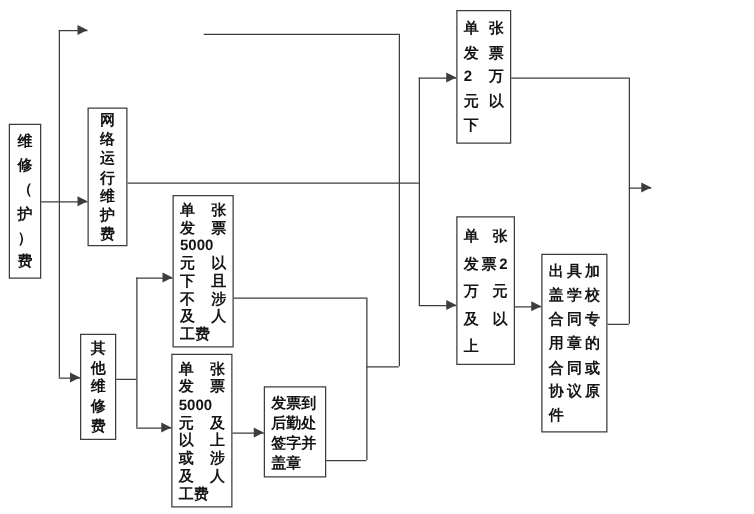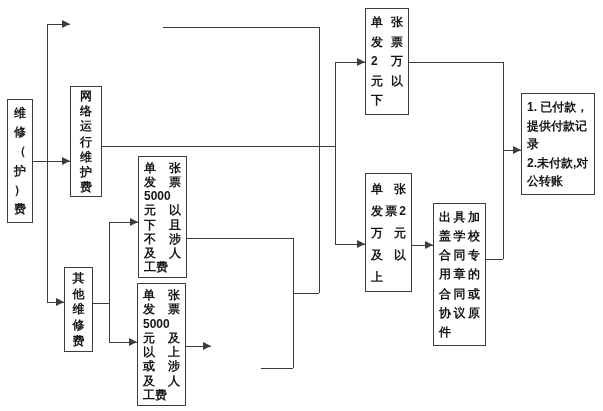--- a/index.html
+++ b/index.html
@@ -101,20 +101,26 @@
       <div class="jline" style="height: 14.25px; line-height: 14.25px;">
         <span>或</span>
         <span>涉</span>
       </div>
       <div class="jline" style="height: 14.25px; line-height: 14.25px;">
         <span>及</span>
         <span>人</span>
       </div>
       <div class="pline" style="height: 14.25px; line-height: 14.25px;">工费</div>
     </div>
+    <div class="node pbox" style="left: 211px; top: 309px; width: 50px; height: 73px;">
+      <div class="pline" style="height: 16px; line-height: 16px;">发票到</div>
+      <div class="pline" style="height: 16px; line-height: 16px;">后勤处</div>
+      <div class="pline" style="height: 16px; line-height: 16px;">签字并</div>
+      <div class="pline" style="height: 16px; line-height: 16px;">盖章</div>
+    </div>
     <div class="node pbox" style="left: 365px; top: 8px; width: 44px; height: 107px;">
       <div class="jline" style="height: 19.6px; line-height: 19.6px;">
         <span>单</span>
         <span>张</span>
       </div>
       <div class="jline" style="height: 19.6px; line-height: 19.6px;">
         <span>发</span>
         <span>票</span>
       </div>
       <div class="jline" style="height: 19.6px; line-height: 19.6px;">
@@ -172,27 +178,20 @@
         <span>合</span>
         <span>同</span>
         <span>或</span>
       </div>
       <div class="jline" style="height: 19.1429px; line-height: 19.1429px;">
         <span>协</span>
         <span>议</span>
         <span>原</span>
       </div>
       <div class="pline" style="height: 19.1429px; line-height: 19.1429px;">件</div>
-    </div>
-    <div class="node pbox" style="left: 521px; top: 93px; width: 74px; height: 102px;">
-      <div class="pline" style="height: 18.6px; line-height: 18.6px;">1. 已付款，</div>
-      <div class="pline" style="height: 18.6px; line-height: 18.6px;">提供付款记</div>
-      <div class="pline" style="height: 18.6px; line-height: 18.6px;">录</div>
-      <div class="pline" style="height: 18.6px; line-height: 18.6px;">2.未付款,对</div>
-      <div class="pline" style="height: 18.6px; line-height: 18.6px;">公转账</div>
     </div>
     <div class="seg" style="left: 33px; top: 161px; width: 14px; height: 1px;"></div>
     <div class="seg" style="left: 47px; top: 24px; width: 1px; height: 278px;"></div>
     <div class="seg" style="left: 47px; top: 24px; width: 23px; height: 1px;"></div>
     <div class="ahead" style="left: 62px; top: 20px;"></div>
     <div class="seg" style="left: 47px; top: 161px; width: 23px; height: 1px;"></div>
     <div class="ahead" style="left: 62px; top: 157px;"></div>
     <div class="seg" style="left: 47px; top: 302px; width: 17px; height: 1px;"></div>
     <div class="ahead" style="left: 56px; top: 298px;"></div>
     <div class="seg" style="left: 163px; top: 27px; width: 156px; height: 1px;"></div>

